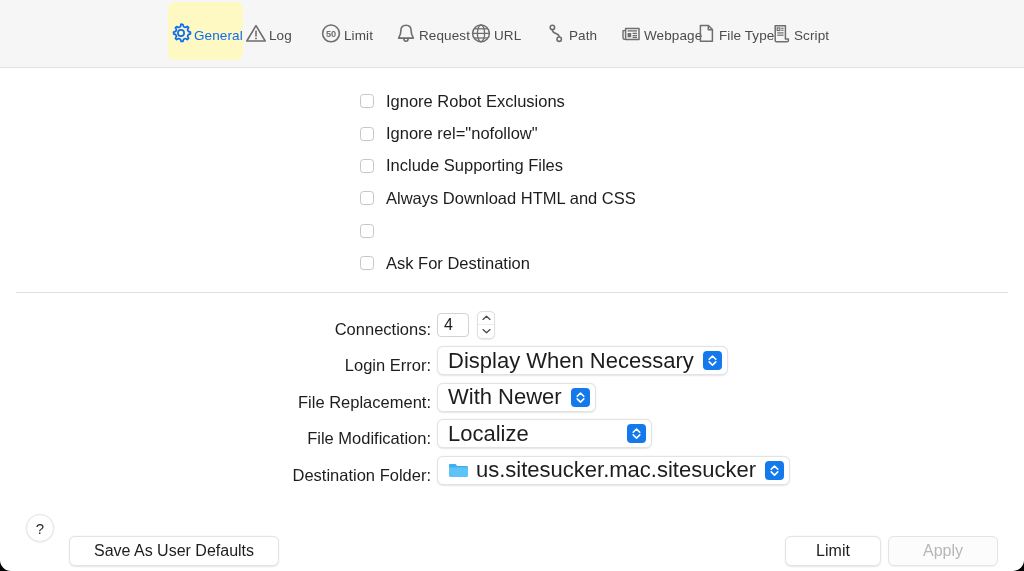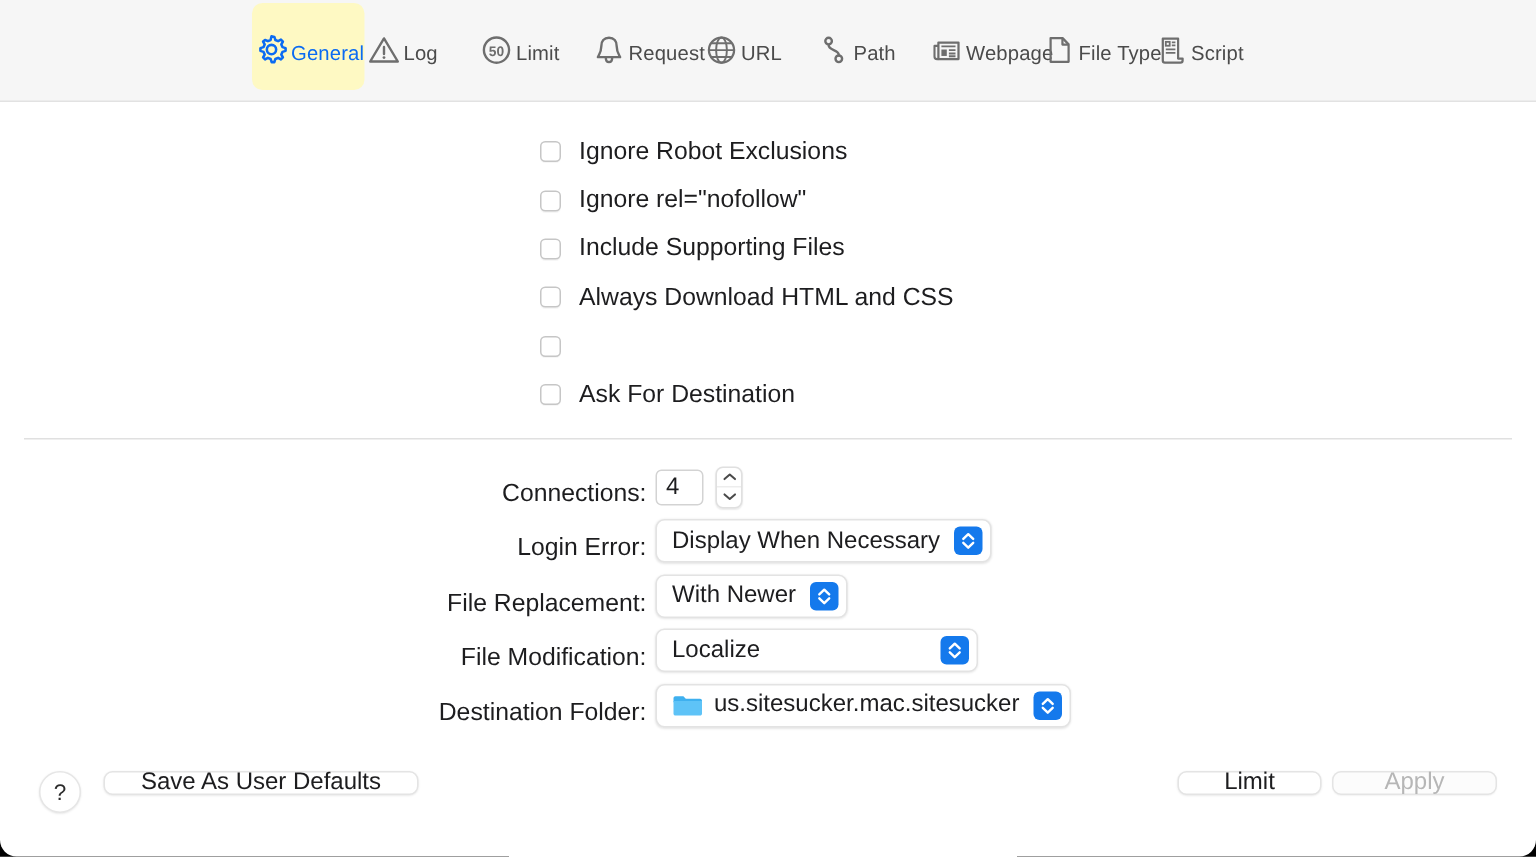--- a/index.html
+++ b/index.html
@@ -183,21 +183,21 @@
     border-radius: 6px;
     background: #ffffff;
     border: 1px solid #e3e3e3;
     box-shadow: 0 0.5px 1.5px rgba(0,0,0,0.10);
     display: flex;
     align-items: center;
     padding: 0 5px 0 10px;
     box-sizing: border-box;
   }
   .popup .popup-text {
-    font-size: 16px;
+    font-size: 22px;
     color: #1d1d1f;
     white-space: nowrap;
   }
   .popup .chev-btn {
     width: 19px;
     height: 19px;
     border-radius: 4px;
     background: #1479ec;
     margin-left: 9px;
     display: flex;
@@ -232,32 +232,33 @@
     box-shadow: 0 0.5px 1.5px rgba(0,0,0,0.10);
     display: flex;
     align-items: center;
     justify-content: center;
     font-size: 15px;
     color: #2b2b2b;
     box-sizing: border-box;
   }
   .push-button {
     position: absolute;
-    height: 16px;
+    height: 30px;
     border-radius: 6px;
     background: #ffffff;
     border: 1px solid #e4e4e4;
     box-shadow: 0 0.5px 1.5px rgba(0,0,0,0.10);
     display: flex;
     align-items: center;
     justify-content: center;
     font-size: 16px;
     color: #1d1d1f;
     box-sizing: border-box;
     white-space: nowrap;
+    margin-top: 22px;
   }
   .push-button.disabled {
     color: #b6b6b6;
     box-shadow: 0 0.5px 1px rgba(0,0,0,0.05);
     background: #fcfcfc;
   }
   #save-defaults-button { left: 69px; top: 9px; width: 210px; }
   #cancel-button { left: 785px; top: 9px; width: 96px; }
   #apply-button  { left: 888px; top: 9px; width: 110px; }
 </style>

